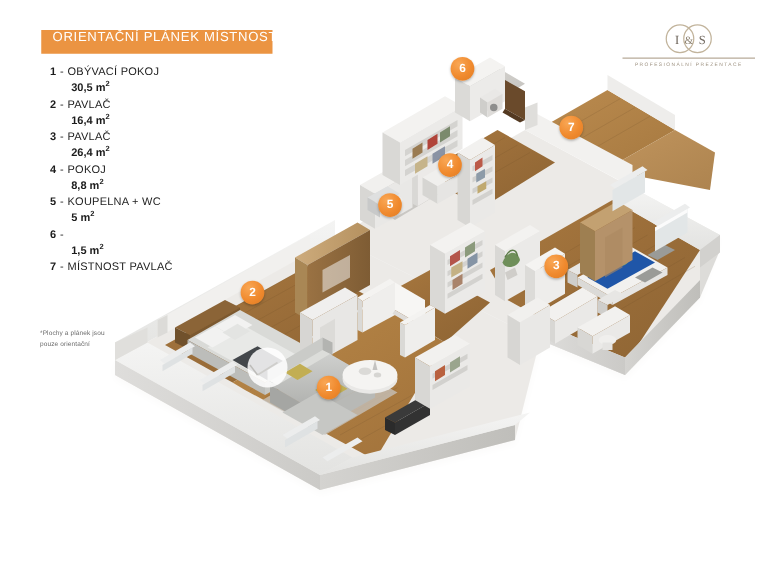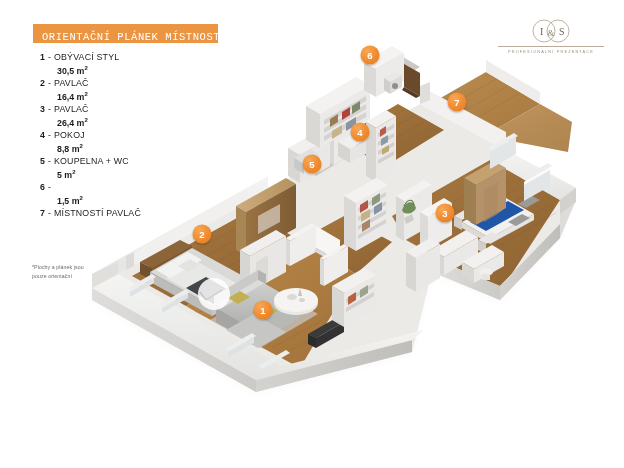--- a/index.html
+++ b/index.html
@@ -18,24 +18,23 @@
 
   
   .title-banner {
     position: absolute;
     left: 33px;
     top: 24px;
     width: 185px;
     height: 19px;
     background: #eb9442;
     display: flex;
-    align-items: flex-end;
+    align-items: flex-start;
     padding-left: 9px;
     box-sizing: border-box;
-    font-family: Liberation Mono, monospace;
   }
   .title-banner span {
     color: #ffffff;
     font-size: 10.5px;
     letter-spacing: 0.55px;
     white-space: nowrap;
   }
 
   
   .legend {
@@ -538,21 +537,21 @@
 
   <div class="title-banner">
     <span>ORIENTAČNÍ PLÁNEK MÍSTNOSTÍ</span>
   </div>
 
   <div class="legend" id="legend">
       <div class="legend-row">
         <div class="legend-line1">
           <span class="legend-num">1</span>
           <span class="legend-dash">-</span>
-          <span class="legend-name">OBÝVACÍ STYL</span>
+          <span class="legend-name">OBÝVACÍ POKOJ</span>
         </div>
         <div class="legend-line2"><span>30,5 m</span><sup>2</sup></div>
       </div>
       <div class="legend-row">
         <div class="legend-line1">
           <span class="legend-num">2</span>
           <span class="legend-dash">-</span>
           <span class="legend-name">PAVLAČ</span>
         </div>
         <div class="legend-line2"><span>16,4 m</span><sup>2</sup></div>
@@ -585,21 +584,21 @@
         <div class="legend-line1">
           <span class="legend-num">6</span>
           <span class="legend-dash">-</span>
         </div>
         <div class="legend-line2"><span>1,5 m</span><sup>2</sup></div>
       </div>
       <div class="legend-row no-area">
         <div class="legend-line1">
           <span class="legend-num">7</span>
           <span class="legend-dash">-</span>
-          <span class="legend-name">MÍSTNOSTÍ PAVLAČ</span>
+          <span class="legend-name">MÍSTNOST PAVLAČ</span>
         </div>
       </div>
     </div>
 
   <div class="footnote">
     <div>*Plochy  a plánek jsou</div>
     <div>pouze orientační</div>
   </div>
 
   <div class="logo">

